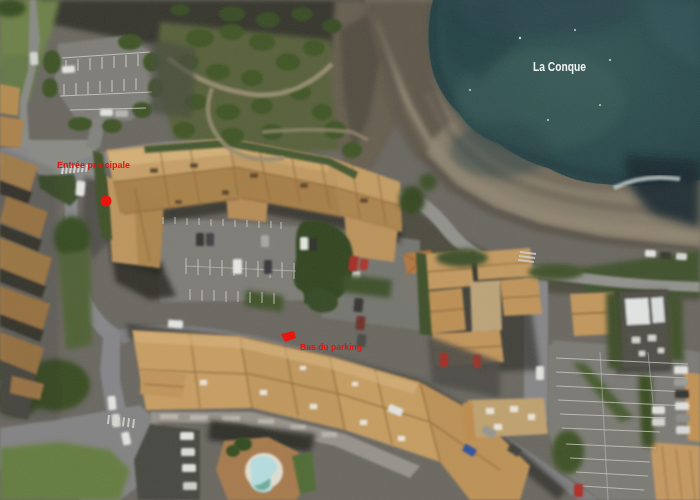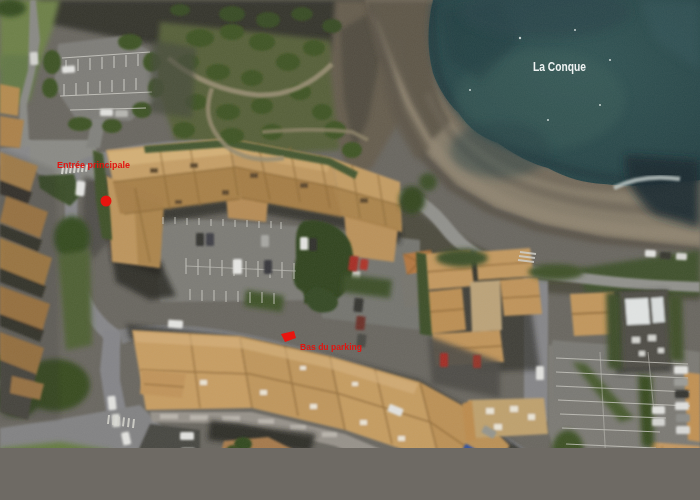--- a/index.html
+++ b/index.html
@@ -1,16 +1,16 @@
 <!DOCTYPE html>
 <html><head>
 <meta charset="utf-8">
 <style>
   html,body{margin:0;padding:0;background:#6e6a64;}
-  .wrap{width:700px;height:448px;overflow:hidden;position:relative;font-family:"Liberation Sans",sans-serif;}
+  .wrap{width:700px;height:500px;overflow:hidden;position:relative;font-family:"Liberation Sans",sans-serif;}
   svg{display:block;}
 </style>
 </head>
 <body>
 <div class="wrap">
 <svg width="700" height="500" viewBox="0 0 700 500">
 <defs>
   <filter id="b1" x="-20%" y="-20%" width="140%" height="140%">
           <feGaussianBlur stdDeviation="1.1"></feGaussianBlur>
         </filter>

